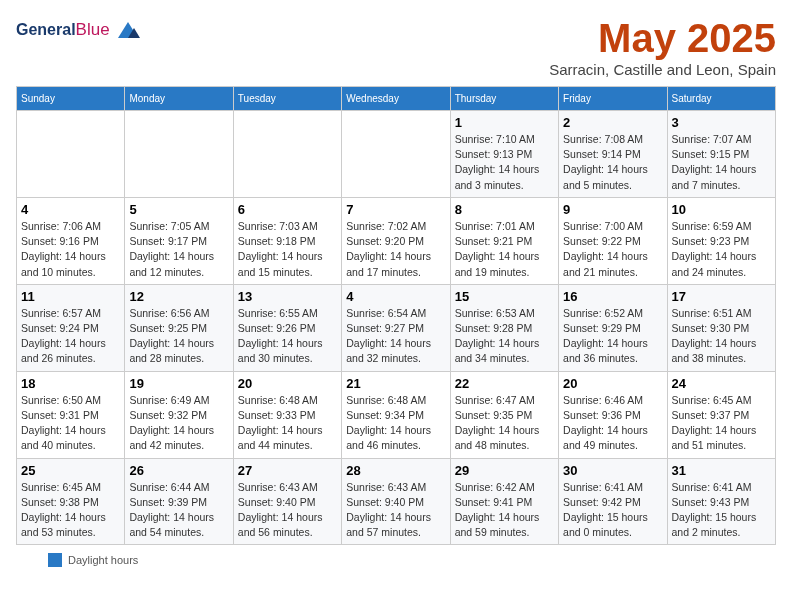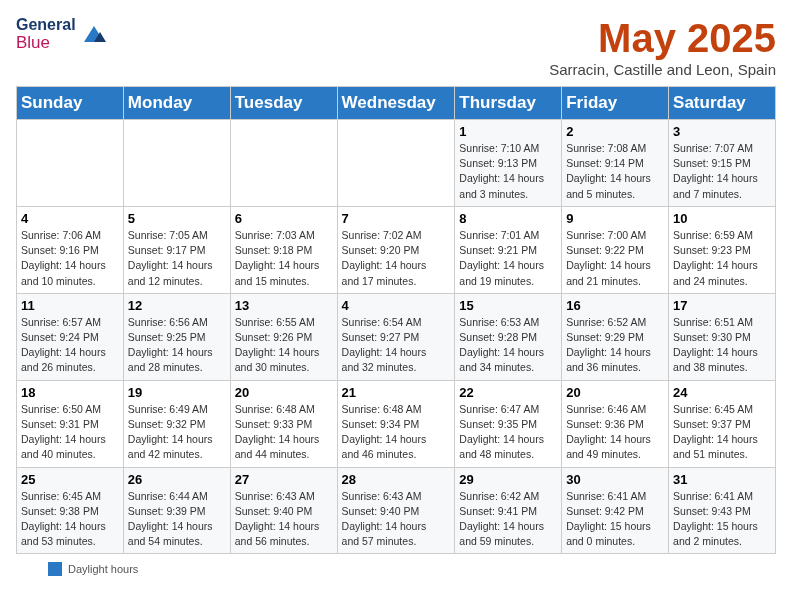--- a/index.html
+++ b/index.html
@@ -43,22 +43,22 @@
     table {
       width: 100%;
       border-collapse: collapse;
       font-size: 11px;
     }
     thead tr th {
       background-color: #2979c5;
       color: #fff;
       padding: 6px 4px;
       text-align: left;
-      font-size: 17px;
-      font-weight: bold;
+      font-size: 10px;
+      font-weight: normal;
       border: 1px solid #ccc;
     }
     tbody tr td {
       border: 1px solid #ccc;
       vertical-align: top;
       padding: 4px 4px;
       min-height: 80px;
       background: #fff;
     }
     tbody tr:nth-child(odd) td {
@@ -93,21 +93,21 @@
       height: 14px;
       background: #2979c5;
       display: inline-block;
     }
   </style>
 </head>
 <body>
 
 <div class="header-area">
   <div class="logo">
-    <div style="display:flex;flex-direction:column;line-height:1.1;">
+    <div style="display:flex;flex-direction:row;line-height:1.1;">
       <span style="color:#1a3a6b;font-weight:bold;font-size:16px;">General</span>
       <span style="color:#be185d;font-weight:normal;font-size:17px;">Blue</span>
     </div>
     <svg class="logo-icon" viewBox="0 0 28 28" xmlns="http://www.w3.org/2000/svg">
       <polygon points="4,22 14,6 24,22" fill="#2979c5"></polygon>
       <polygon points="14,22 20,12 26,22" fill="#1a3a6b"></polygon>
     </svg>
   </div>
   <div class="title-block">
     <div class="main-title">May 2025</div>

